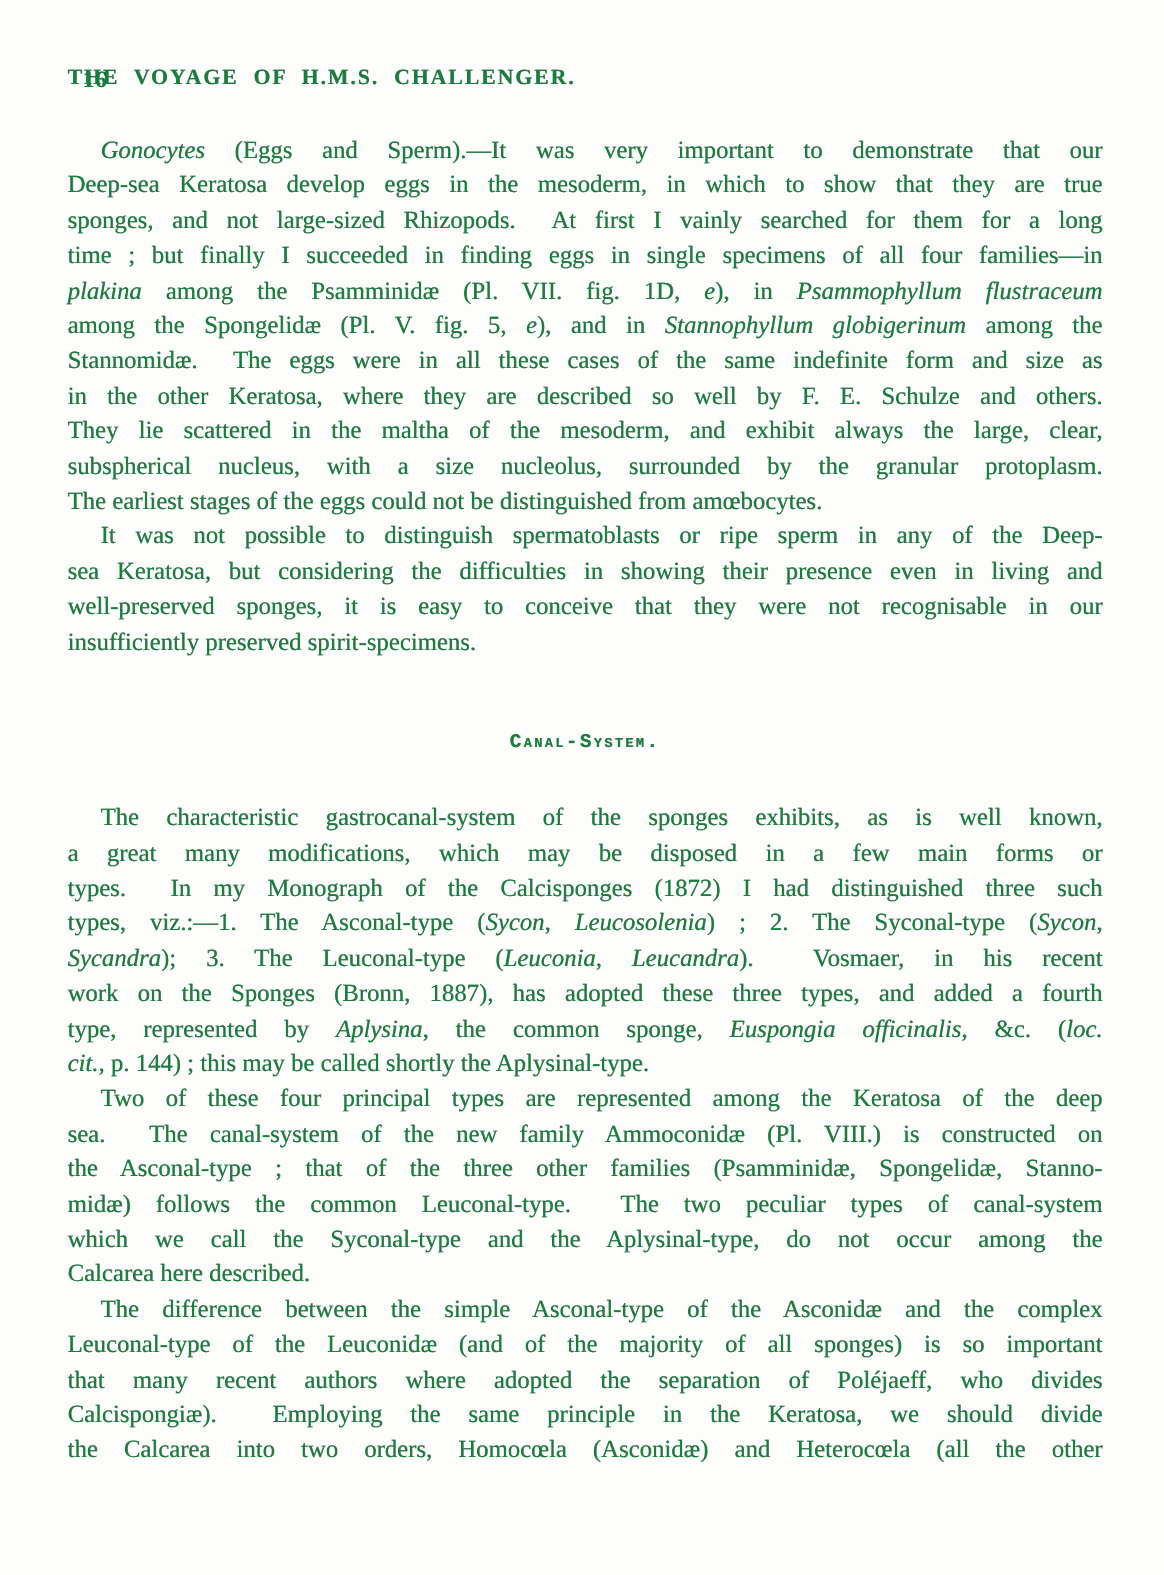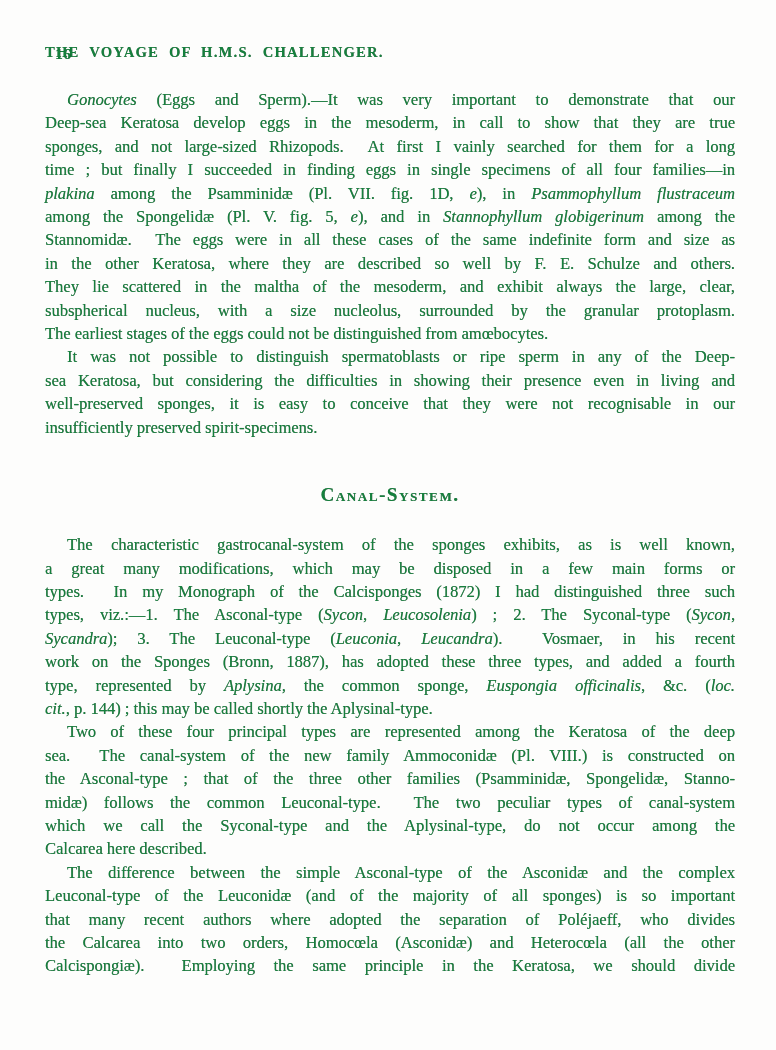--- a/index.html
+++ b/index.html
@@ -47,41 +47,42 @@
     text-align: justify;
     text-align-last: justify;
     min-height: 23.4px;
   }
   .line.first { text-indent: 22px; }
   .line.last { text-align-last: left; }
   .section-heading {
     text-align: center;
     font-variant: small-caps;
     font-weight: 600;
-    font-size: 19px;
+    font-size: 13px;
     letter-spacing: 1.6px;
     word-spacing: 2px;
     margin: 44px 0 27px 0;
     line-height: 23px;
+    font-family: Liberation Mono, monospace;
   }
 </style>
 </head>
 <body>
 
 <div class="page">
   <div class="running-head">
     <span class="page-number">16</span>
     <div class="header-title">THE VOYAGE OF H.M.S. CHALLENGER.</div>
   </div>
 
   <div class="body-text">
     <div>
         <div class="paragraph">
           <div class="line first"><i>Gonocytes</i> (Eggs and Sperm).—It was very important to demonstrate that our</div>
-          <div class="line">Deep-sea Keratosa develop eggs in the mesoderm, in call to show that they are true</div>
+          <div class="line">Deep-sea Keratosa develop eggs in the mesoderm, in which to show that they are true</div>
           <div class="line">sponges, and not large-sized Rhizopods.&nbsp; At first I vainly searched for them for a long</div>
           <div class="line">time ; but finally I succeeded in finding eggs in single specimens of all four families—in</div>
           <div class="line"><i>plakina</i> among the Psamminidæ (Pl. VII. fig. 1D, <i>e</i>), in <i>Psammophyllum flustraceum</i></div>
           <div class="line">among the Spongelidæ (Pl. V. fig. 5, <i>e</i>), and in <i>Stannophyllum globigerinum</i> among the</div>
           <div class="line">Stannomidæ.&nbsp; The eggs were in all these cases of the same indefinite form and size as</div>
           <div class="line">in the other Keratosa, where they are described so well by F. E. Schulze and others.</div>
           <div class="line">They lie scattered in the maltha of the mesoderm, and exhibit always the large, clear,</div>
           <div class="line">subspherical nucleus, with a size nucleolus, surrounded by the granular protoplasm.</div>
           <div class="line last">The earliest stages of the eggs could not be distinguished from amœbocytes.</div>
         </div>
@@ -111,18 +112,18 @@
           <div class="line">sea.&nbsp; The canal-system of the new family Ammoconidæ (Pl. VIII.) is constructed on</div>
           <div class="line">the Asconal-type ; that of the three other families (Psamminidæ, Spongelidæ, Stanno-</div>
           <div class="line">midæ) follows the common Leuconal-type.&nbsp; The two peculiar types of canal-system</div>
           <div class="line">which we call the Syconal-type and the Aplysinal-type, do not occur among the</div>
           <div class="line last">Calcarea here described.</div>
         </div>
         <div class="paragraph">
           <div class="line first">The difference between the simple Asconal-type of the Asconidæ and the complex</div>
           <div class="line">Leuconal-type of the Leuconidæ (and of the majority of all sponges) is so important</div>
           <div class="line">that many recent authors where adopted the separation of Poléjaeff, who divides</div>
+          <div class="line">Calcispongiæ).&nbsp; Employing the same principle in the Keratosa, we should divide</div>
           <div class="line">the Calcarea into two orders, Homocœla (Asconidæ) and Heterocœla (all the other</div>
-          <div class="line">Calcispongiæ).&nbsp; Employing the same principle in the Keratosa, we should divide</div>
         </div>
       </div>
   </div>
 </div>
 
 </body></html>

